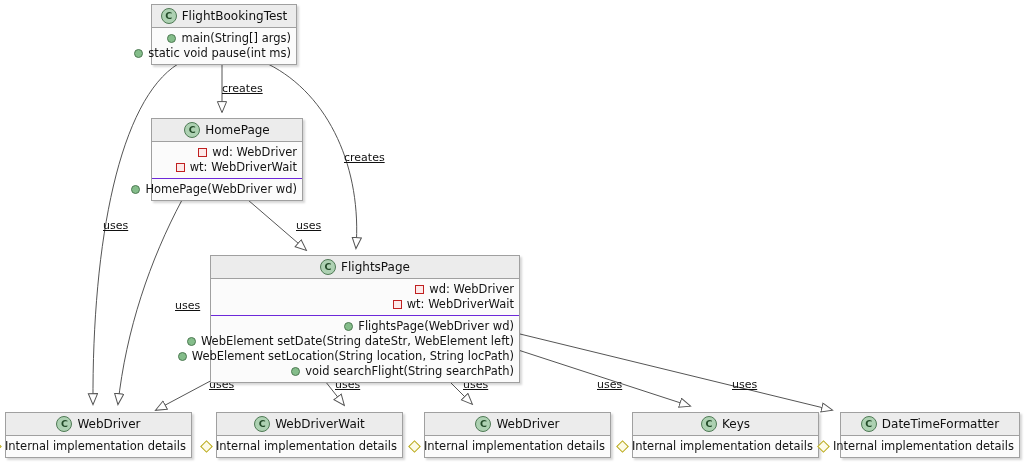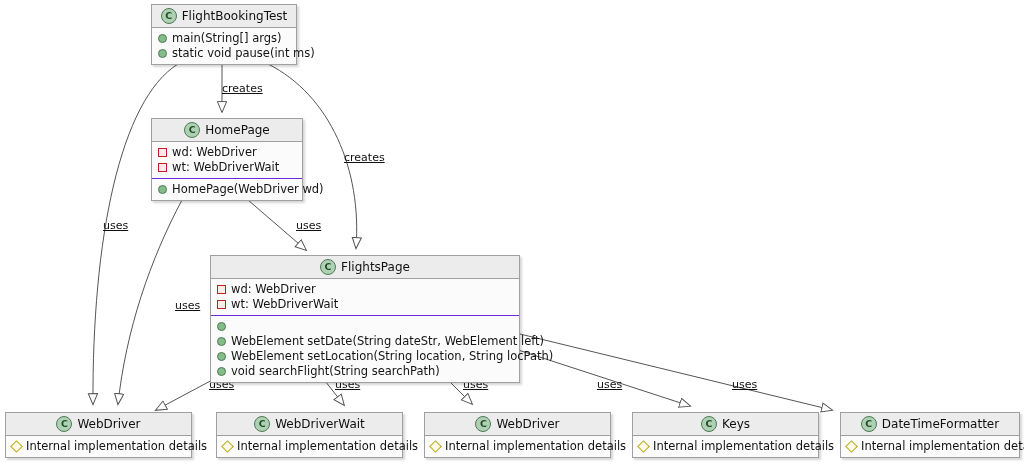--- a/index.html
+++ b/index.html
@@ -76,20 +76,21 @@
   }
   .uml-compartment.last { border-bottom: none; }
   .uml-row {
     display: flex;
     align-items: center;
     gap: 5px;
     height: 15px;
     white-space: nowrap;
     font-size: 11.5px;
     line-height: 15px;
+    justify-content: flex-end;
   }
   
   .mk {
     flex: none;
     display: inline-block;
   }
   .mk-private {       
     width: 7px;
     height: 7px;
     border: 1.2px solid #c02020;
@@ -220,20 +221,21 @@
         <span class="member-text">wd: WebDriver</span>
       </div>
       <div class="uml-row">
         <span class="mk mk-private"></span>
         <span class="member-text">wt: WebDriverWait</span>
       </div>
     </div>
     <div class="uml-compartment last">
       <div class="uml-row">
         <span class="mk mk-public"></span>
+        <span class="member-text">FlightsPage(WebDriver wd)</span>
       </div>
       <div class="uml-row">
         <span class="mk mk-public"></span>
         <span class="member-text">WebElement setDate(String dateStr, WebElement left)</span>
       </div>
       <div class="uml-row">
         <span class="mk mk-public"></span>
         <span class="member-text">WebElement setLocation(String location, String locPath)</span>
       </div>
       <div class="uml-row">

